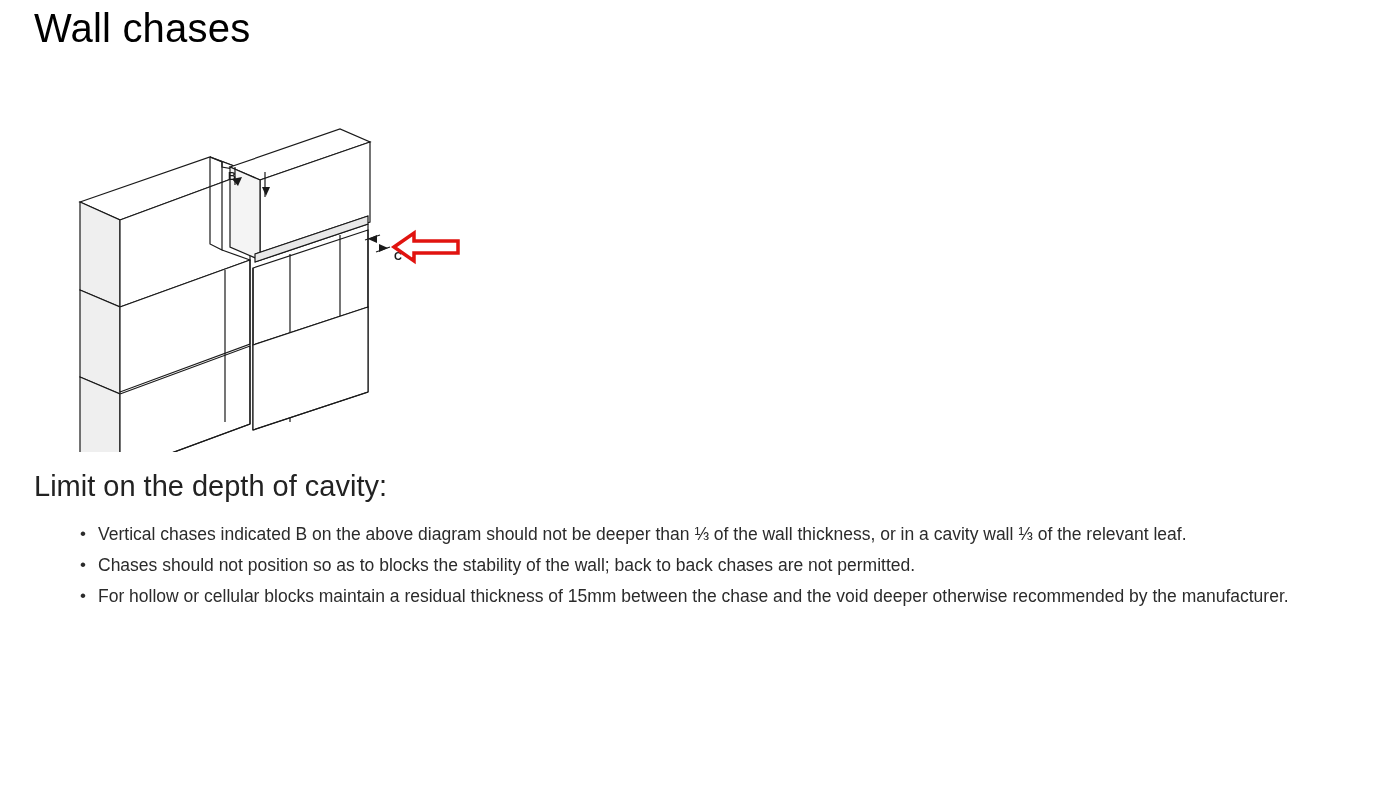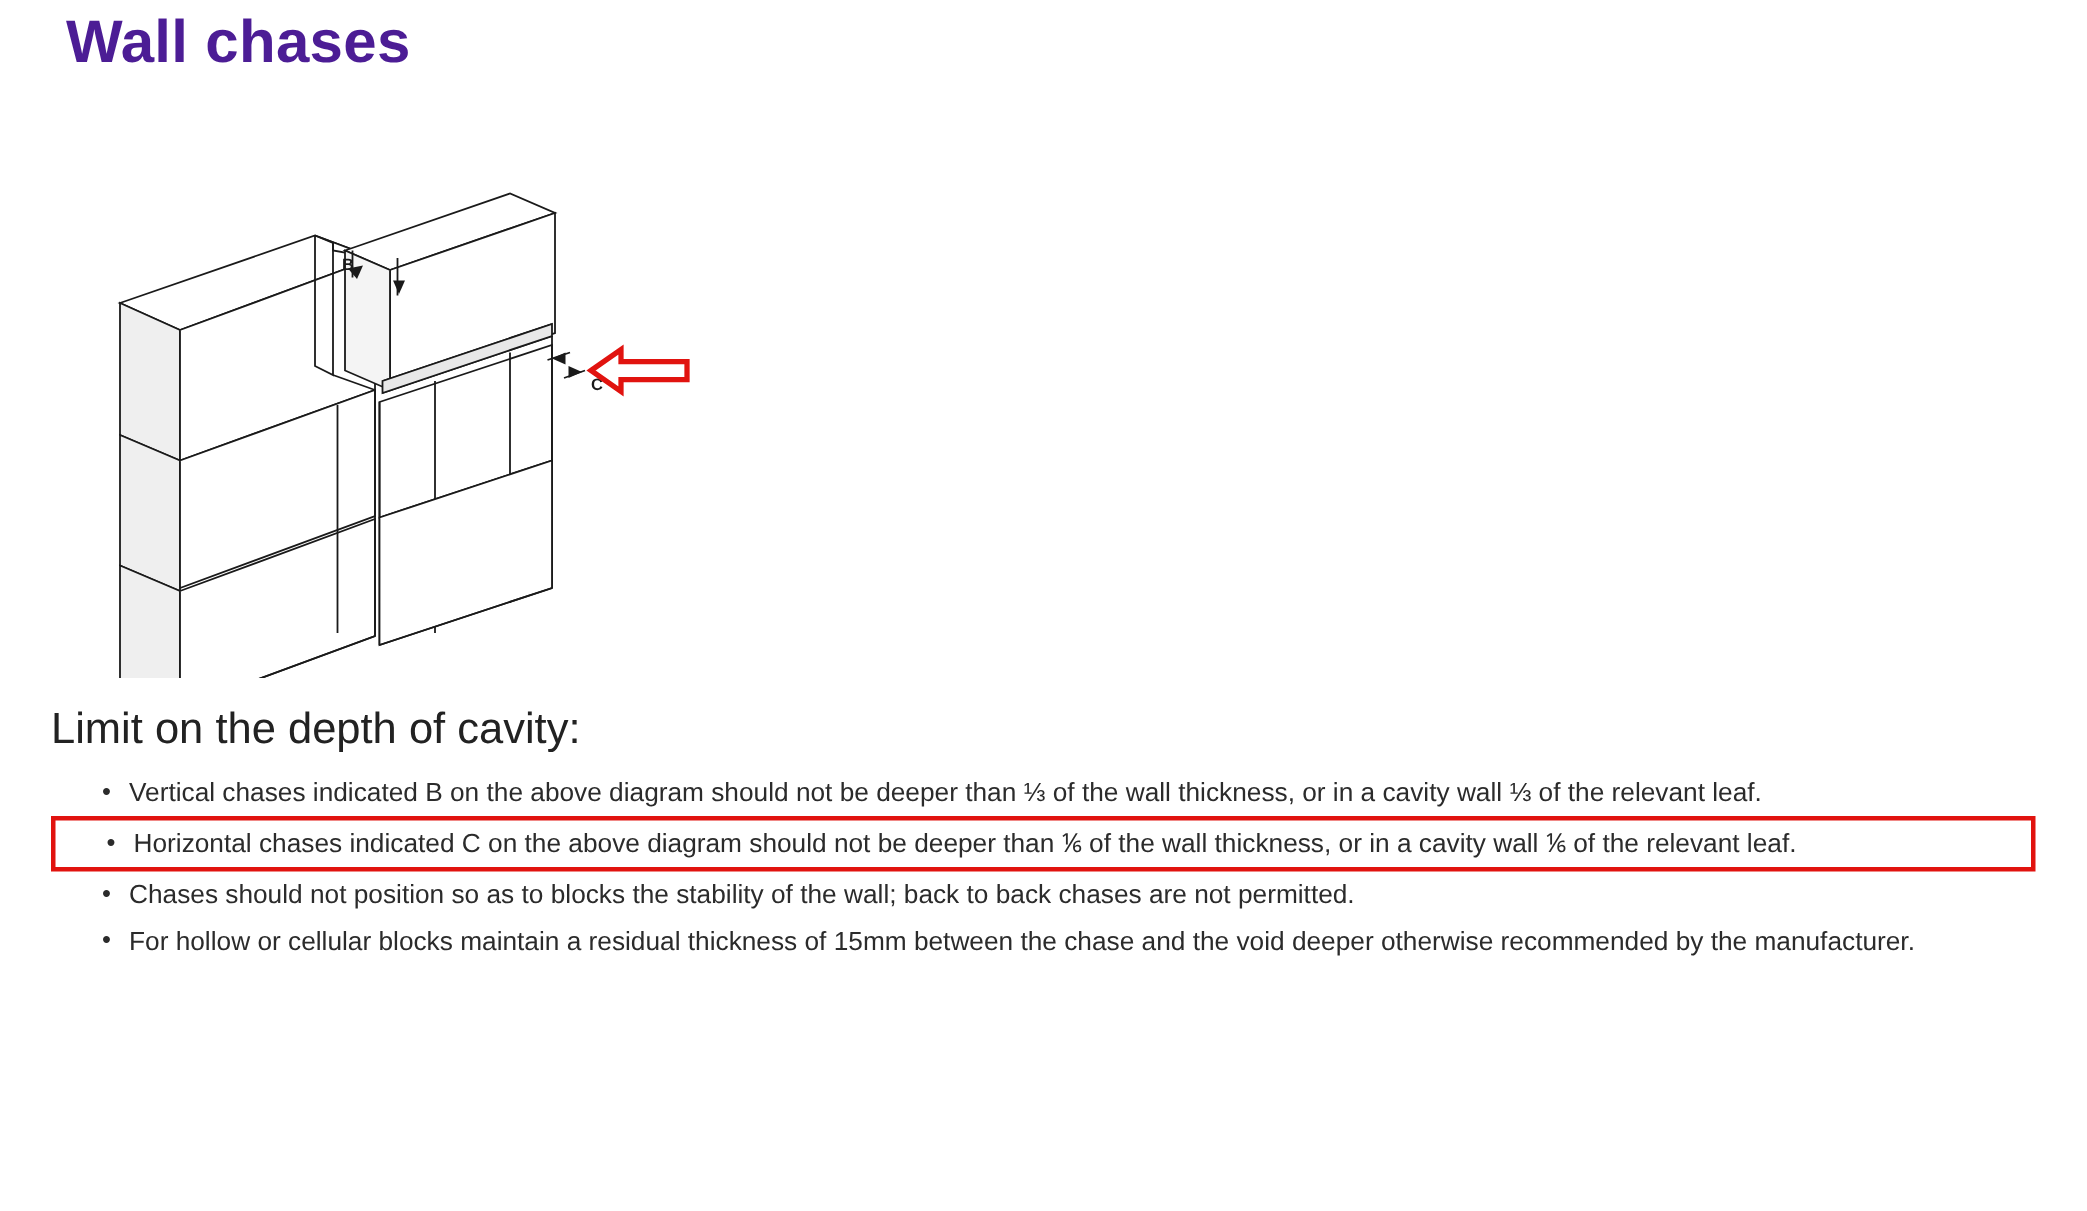--- a/index.html
+++ b/index.html
@@ -16,44 +16,44 @@
   }
   .page {
     position: relative;
     width: 1391px;
     height: 807px;
     box-sizing: border-box;
     padding: 0 30px;
   }
   .page-title {
     font-size: 40px;
-    font-weight: bold;
-    color: #4c1d95;
-    margin: 6px 0 0 14px;
+    font-weight: normal;
+    color: #000000;
+    margin: 6px 0 0 4px;
     letter-spacing: 0.2px;
     line-height: 1.1;
   }
   .figure {
     position: relative;
     margin: 22px 0 0 20px;
     width: 460px;
     height: 380px;
   }
   .figure svg {
     display: block;
   }
   .section-heading {
     font-size: 29px;
     font-weight: normal;
     color: #222222;
     margin: 18px 0 10px 4px;
   }
   ul.bullets {
     list-style: none;
-    margin: 4px;
+    margin: 16px;
     padding: 0;
   }
   ul.bullets li {
     position: relative;
     font-size: 17.5px;
     line-height: 1.78;
     color: #2b2b2b;
     padding: 0 20px 0 52px;
     margin: 0;
   }
@@ -153,18 +153,17 @@
 
     <svg class="callout-arrow" width="72" height="40" viewBox="0 0 72 40">
       <polygon points="4,20 24,6 24,14 68,14 68,26 24,26 24,34" fill="#ffffff" stroke="#e1130f" stroke-width="3.5" stroke-linejoin="miter"></polygon>
     </svg>
   </div>
 
   <h2 class="section-heading">Limit on the depth of cavity:</h2>
 
   <ul class="bullets">
     <li>Vertical chases indicated B on the above diagram should not be deeper than ⅓ of the wall thickness, or in a cavity wall ⅓ of the relevant leaf.</li>
-    <li class="highlighted">Horizontal chases indicated C on the above diagram should not be deeper than ⅙ of the wall thickness, or in a cavity wall ⅙ of the relevant leaf.</li>
     <li>Chases should not position so as to blocks the stability of the wall; back to back chases are not permitted.</li>
     <li>For hollow or cellular blocks maintain a residual thickness of 15mm between the chase and the void deeper otherwise recommended by the manufacturer.</li>
   </ul>
 
 </div>
 
 </body></html>

